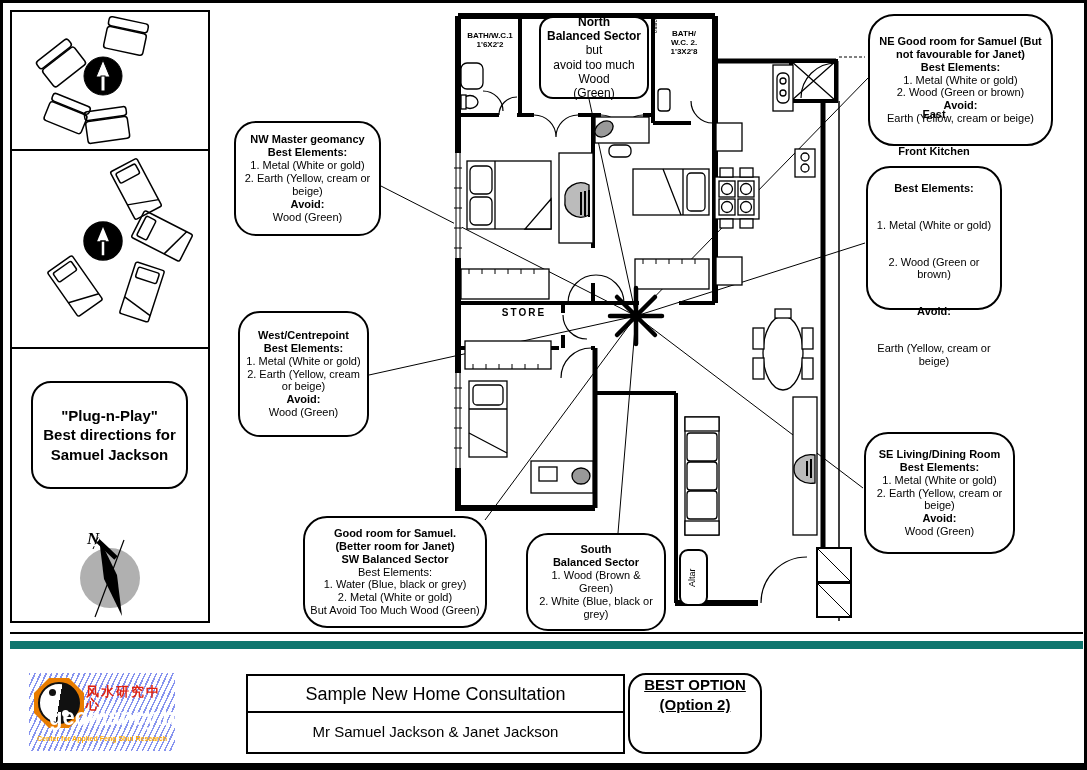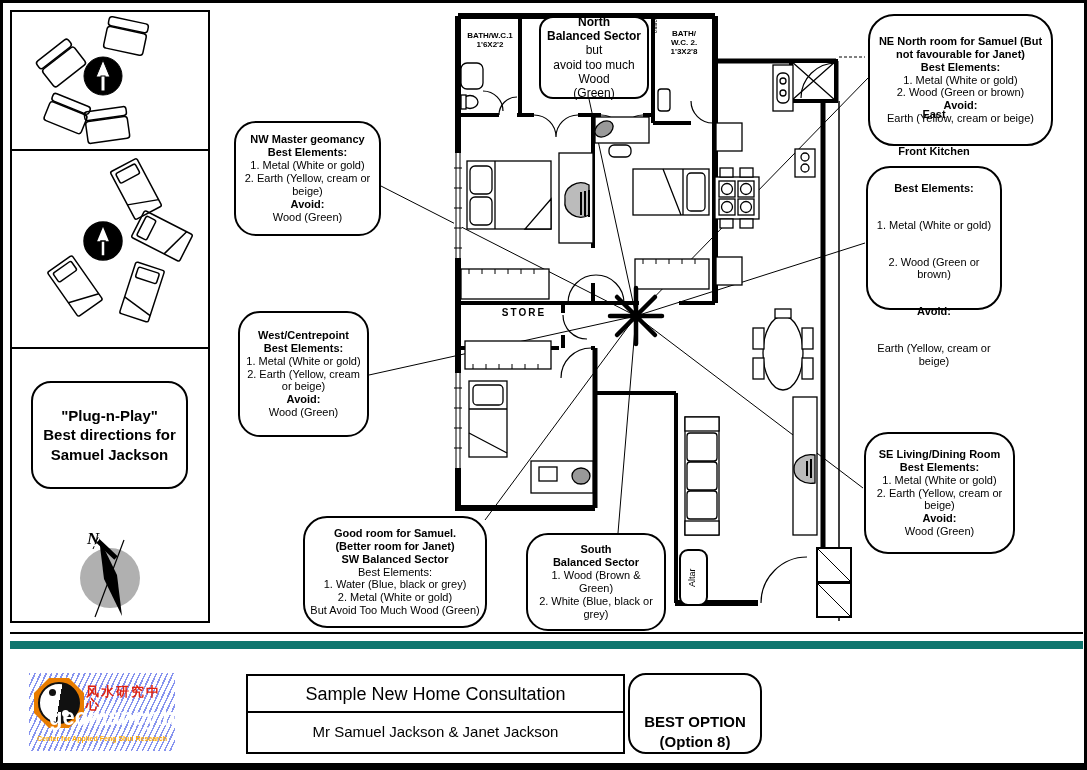--- a/index.html
+++ b/index.html
@@ -44,22 +44,22 @@
   .cn{position:absolute;left:57px;top:12px;font:bold 13px/1 "DejaVu Sans",sans-serif;letter-spacing:2px;}
   .dom{position:absolute;left:20px;top:34px;font:bold 22px/1 "Liberation Sans",sans-serif;letter-spacing:0px;
        transform:scaleY(1.05);}
   .tag{position:absolute;left:4px;top:62px;width:138px;text-align:center;font:bold 7px/1 "Liberation Sans",sans-serif;}
   .titlebox{position:absolute;left:236px;top:25px;width:375px;height:76px;border:2px solid #000;background:#fff;}
   .titlebox .r1{height:37px;border-bottom:2px solid #000;display:flex;align-items:center;justify-content:center;
        font:18px/1 "Liberation Sans",sans-serif;box-sizing:border-box;}
   .titlebox .r2{height:37px;display:flex;align-items:center;justify-content:center;
        font:15px/1 "Liberation Sans",sans-serif;}
   .bestopt{position:absolute;left:618px;top:24px;width:130px;height:77px;border:2px solid #000;border-radius:18px;
-       display:flex;flex-direction:column;justify-content:flex-end;text-align:center;
-       font:bold 15px/1.35 "Liberation Sans",sans-serif;background:#fff;}
+       display:flex;flex-direction:column;justify-content:flex-start;text-align:center;
+       font:bold 15px/1.35 "Liberation Sans",sans-serif;background:#fff;text-decoration:underline;}
 </style>
 </head>
 <body>
 
 <div class="page">
 
   <svg width="1087" height="770" viewBox="0 0 1087 770">
     <g stroke="#000" fill="none">
 
       <path d="M7,147 H207 M7,345 H207" stroke-width="2"></path>
@@ -329,21 +329,21 @@
   <div class="ddim">0550</div>
 
   <div class="bubble" style="left:536px;top:13px;width:110px;height:83px;border-radius:14px;font-size:12px;">
     <div class="b">North</div>
     <div><span class="b">Balanced Sector</span><span> but</span></div>
     <div>avoid too much Wood</div>
     <div>(Green)</div>
   </div>
 
   <div class="bubble" style="left:865px;top:11px;width:185px;height:132px;border-radius:26px;">
-    <div class="b">NE North room for Samuel (But not favourable for Janet)</div>
+    <div class="b">NE Good room for Samuel (But not favourable for Janet)</div>
     <div class="b">Best Elements:</div>
     <div>1. Metal (White or gold)</div>
     <div>2. Wood (Green or brown)</div>
     <div class="b">Avoid:</div>
     <div>Earth (Yellow, cream or beige)</div>
   </div>
 
   <div class="bubble" style="left:231px;top:118px;width:147px;height:115px;border-radius:22px;">
     <div class="b">NW Master geomancy</div>
     <div class="b">Best Elements:</div>
@@ -410,17 +410,17 @@
       <div class="tag" style="color:#ffaa00;">Center for Applied Feng Shui Research</div>
     </div>
 
     <div class="titlebox">
       <div class="r1">Sample New Home Consultation</div>
       <div class="r2">Mr Samuel Jackson &amp; Janet Jackson</div>
     </div>
 
     <div class="bestopt">
       <div>BEST OPTION</div>
-      <div>(Option 8)</div>
+      <div>(Option 2)</div>
     </div>
   </div>
 
 </div>
 
 </body></html>

